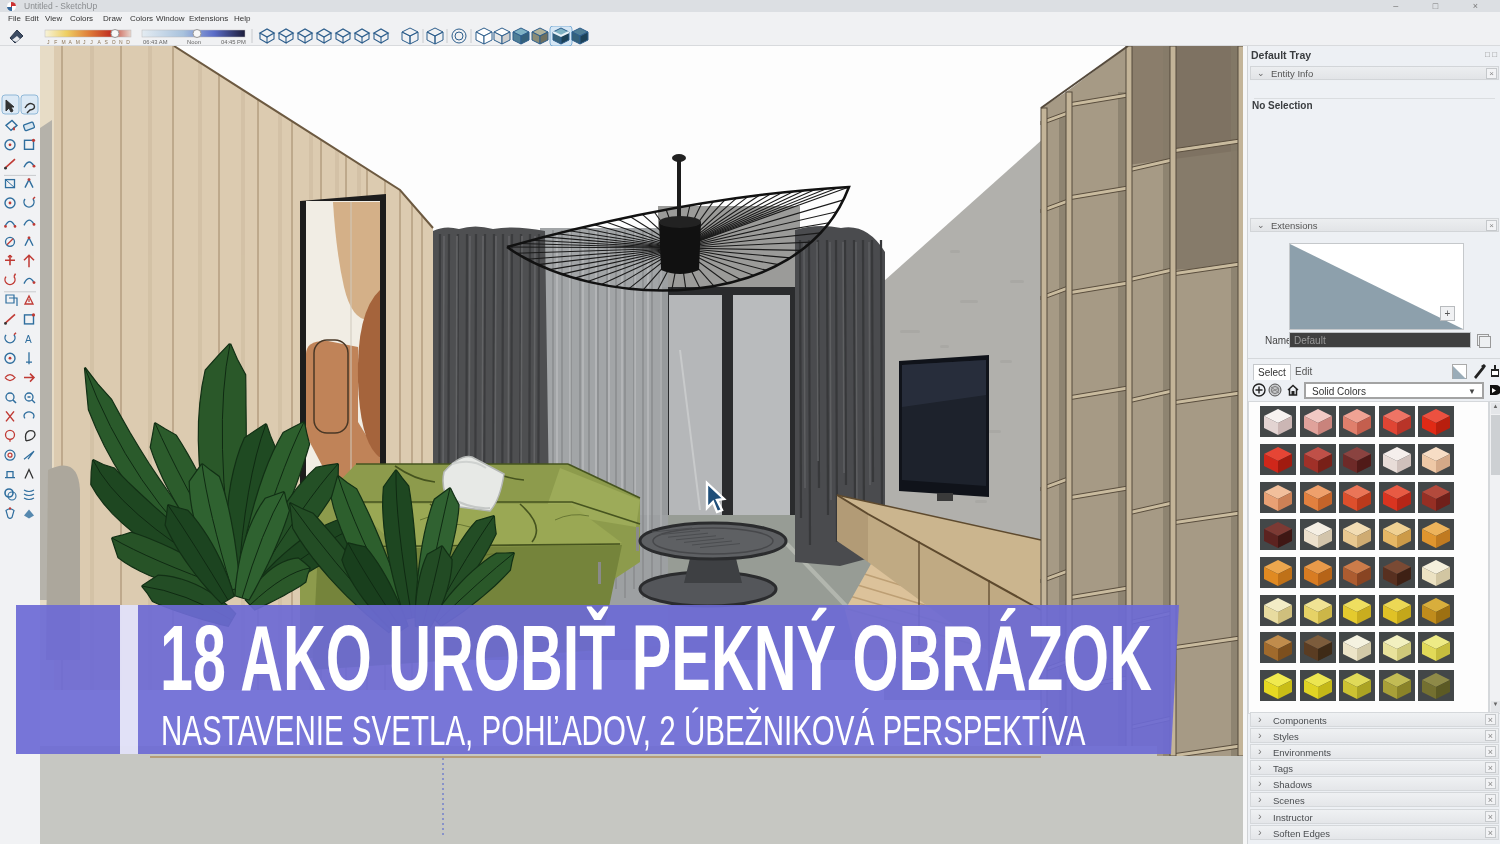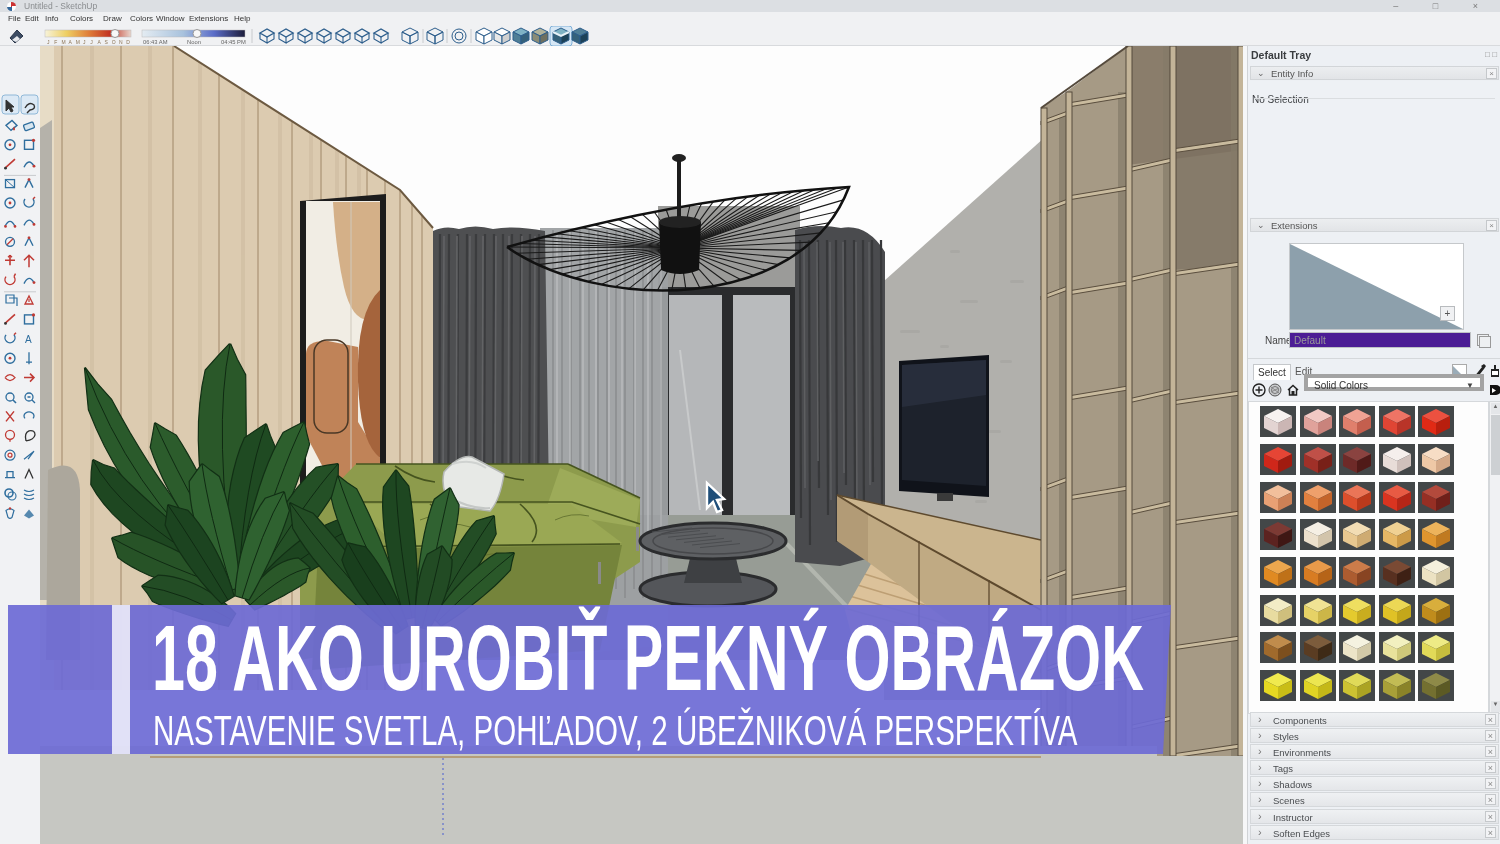--- a/index.html
+++ b/index.html
@@ -7,21 +7,21 @@
 #titlebar .ttl { position:absolute; left:24px; top:1px; font-size:8.5px; color:#8a8d90; }
 #titlebar .logo { position:absolute; left:7px; top:2px; width:9px; height:9px; border-radius:50%;
   background: conic-gradient(#c33 0 25%, #fff 25% 50%, #369 50% 75%, #fff 75%); }
 #winbtn { position:absolute; right:6px; top:1px; font-size:9px; color:#777; letter-spacing:16px; }
 #menubar { position:absolute; left:0; top:12px; width:1500px; height:14px; background:#f0f1f3; font-size:8px; color:#333; }
 #menubar span { position:absolute; top:2px; }
 #toolbar { position:absolute; left:0; top:26px; width:1500px; height:20px; background:#f0f1f3; border-bottom:1px solid #d8dadd; }
 #palette { position:absolute; left:0; top:46px; width:40px; height:798px; }
 #viewport { position:absolute; left:40px; top:46px; width:1203px; height:798px; }
 #vsliver { position:absolute; left:1243px; top:46px; width:4px; height:798px; background:#f6f7f8; }
-#banner { position:absolute; left:8px; top:605px; width:1350px; height:149px;
+#banner { position:absolute; left:16px; top:605px; width:1350px; height:149px;
   background:rgba(108,106,213,0.92); clip-path:polygon(0 0,1163px 0,1155px 100%,0 100%); }
 #bstripe { position:absolute; left:104px; top:0; width:18px; height:149px; background:rgba(255,255,255,0.78); }
 #btitle { position:absolute; left:144px; top:1px; font-size:92px; font-weight:bold; color:#fff;
   white-space:nowrap; transform:scaleX(0.644); transform-origin:left top; }
 #bsub { position:absolute; left:145px; top:102px; font-size:42px; color:#fff; white-space:nowrap;
   transform:scaleX(0.703); transform-origin:left top; }
 #panel { position:absolute; left:1247px; top:46px; width:301px; height:798px; background:#edf0f4; border-left:1px solid #d0d3d6; }
 .phead { position:absolute; left:0; top:0; width:253px; height:18px; }
 .phead b { position:absolute; left:3px; top:3px; font-size:10.5px; color:#3a3d40; }
 .phicons { position:absolute; right:4px; top:4px; font-size:8px; color:#888; }
@@ -36,21 +36,21 @@
 </style></head>
 <body>
 <div id="titlebar">
     <div class="logo"></div>
     <div class="ttl">Untitled - SketchUp</div>
     <div id="winbtn">– □ ×</div>
   </div>
 <div id="menubar">
 <span style="left:8px">File</span>
     <span style="left:25px">Edit</span>
-    <span style="left:45px">Info</span>
+    <span style="left:45px">View</span>
 <span style="left:70px">Colors</span>
     <span style="left:103px">Draw</span>
     <span style="left:130px">Colors</span>
 <span style="left:156px">Window</span>
     <span style="left:189px">Extensions</span>
     <span style="left:234px">Help</span>
 </div>
 <div id="toolbar"><svg width="1243" height="20" viewBox="0 0 1243 20">
 <g transform="translate(8,2)">
         <polygon points="2,10 9,2 15,8 7,15" fill="#3d4c63" stroke="#2a3548" stroke-width="1"></polygon>
@@ -699,36 +699,36 @@
   <div class="phead">
       <b>Default Tray</b>
       <span class="phicons">□ □</span>
     </div>
   <div class="shead" style="top:20px">
       <span class="ch">⌄</span>
       <span class="t">Entity Info</span>
       <span class="x">×</span>
     </div>
   <div style="position:absolute;left:0;top:35px;width:253px;height:136px;background:#eef1f5">
-    <div style="position:absolute;left:4px;top:13px;font-size:10px;font-weight:normal;color:#3a3d40">No Selection</div>
+    <div style="position:absolute;left:4px;top:19px;font-size:10px;font-weight:bold;color:#3a3d40">No Selection</div>
     <div style="position:absolute;left:6px;top:17px;width:241px;border-top:1px solid #dadde0"></div>
   </div>
   <div class="shead" style="top:172px">
       <span class="ch">⌄</span>
       <span class="t">Extensions</span>
       <span class="x">×</span>
     </div>
   <div style="position:absolute;left:41px;top:197px;width:175px;height:87px;background:#fff;border:1px solid #c5c8cb">
     <svg width="173" height="85">
         <polygon points="0,0 173,85 0,85" fill="#8da0ac"></polygon>
       </svg>
     <div style="position:absolute;right:8px;bottom:8px;width:15px;height:15px;background:#f0f1f3;border:1px solid #b8bbbe;font-size:10px;color:#555;text-align:center;line-height:14px">+</div>
   </div>
   <div style="position:absolute;left:17px;top:289px;font-size:10px;color:#444">Name</div>
-  <div style="position:absolute;left:41px;top:286px;width:182px;height:16px;background:#4c1d95;border:1px solid #bfc2c5;font-size:10px;color:#999;padding:2px 4px">Default</div>
+  <div style="position:absolute;left:41px;top:286px;width:182px;height:16px;background:#404040;border:1px solid #bfc2c5;font-size:10px;color:#999;padding:2px 4px">Default</div>
   <div style="position:absolute;left:229px;top:288px;width:12px;height:12px;border:1px solid #999;background:#eef0f2"></div>
   <div style="position:absolute;left:231px;top:290px;width:12px;height:12px;border:1px solid #999;background:#eef0f2"></div>
   <div style="position:absolute;left:0px;top:312px;width:253px;border-top:1px solid #d5d8db"></div>
   <div style="position:absolute;left:5px;top:318px;width:38px;height:16px;background:#fff;border:1px solid #c5c8cb;border-bottom:none;font-size:10px;color:#333;text-align:center;line-height:15px">Select</div>
   <div style="position:absolute;left:47px;top:320px;font-size:10px;color:#555">Edit</div>
   <div style="position:absolute;left:204px;top:318px;width:15px;height:15px;background:#fff;border:1px solid #aaa"><svg width="13" height="13">
         <polygon points="0,0 13,13 0,13" fill="#9aacb8"></polygon>
       </svg></div>
   <div style="position:absolute;left:224px;top:317px;width:14px;height:16px"><svg width="14" height="16">
         <path d="M 2,14 L 10,4 l 2,2 -8,10 z M 9,3 l 3,-2 2,2 -2,3 z" fill="#222"></path>
@@ -744,21 +744,21 @@
       </svg></div>
   <div style="position:absolute;left:20px;top:337px;width:14px;height:14px"><svg width="14" height="14">
         <circle cx="7" cy="7" r="6" fill="#c8cacc" stroke="#555"></circle>
         <circle cx="7" cy="7" r="3.5" fill="none" stroke="#777"></circle>
         <path d="M 3,4 l 8,6 M 3,9 l 8,-4" stroke="#888"></path>
       </svg></div>
   <div style="position:absolute;left:38px;top:337px;width:14px;height:14px"><svg width="14" height="14">
         <path d="M 2,7 L 7,2.5 12,7 M 3.5,6 v 6 h 7 v -6" fill="none" stroke="#222" stroke-width="1.5"></path>
         <rect x="5.5" y="8" width="3" height="4" fill="#222"></rect>
       </svg></div>
-  <div style="position:absolute;left:56px;top:328px;width:180px;height:17px;background:#fff;border:4px solid #a3a3a3;font-size:10px;color:#333;padding:2px 6px">Solid Colors<span style="position:absolute;right:6px;top:3px;font-size:8px;color:#444">▼</span></div>
+  <div style="position:absolute;left:56px;top:336px;width:180px;height:17px;background:#fff;border:2px solid #a3a3a3;font-size:10px;color:#333;padding:2px 6px">Solid Colors<span style="position:absolute;right:6px;top:3px;font-size:8px;color:#444">▼</span></div>
   <div style="position:absolute;left:240px;top:337px;width:14px;height:14px"><svg width="14" height="14">
         <path d="M 2,2 h 6 a 5,5 0 0 1 0,10 h -6 z" fill="#111"></path>
         <path d="M 4,5 l 4,2.5 -4,2.5 z" fill="#fff"></path>
       </svg></div>
   <div style="position:absolute;left:0px;top:355px;width:241px;height:313px;background:#fdfdfd;border:1px solid #d5d8db"><svg width="243" height="312" viewBox="0 0 243 312">
 <g transform="translate(11,4)">
 <rect width="36" height="31" fill="#434748"></rect>
 <polygon points="18,3 32,10 18,17 4,10" fill="#f7f2f0"></polygon>
 <polygon points="4,10 18,17 18,29 4,22" fill="#e3d4d2"></polygon>
 <polygon points="32,10 18,17 18,29 32,22" fill="#cbb6b4"></polygon>

